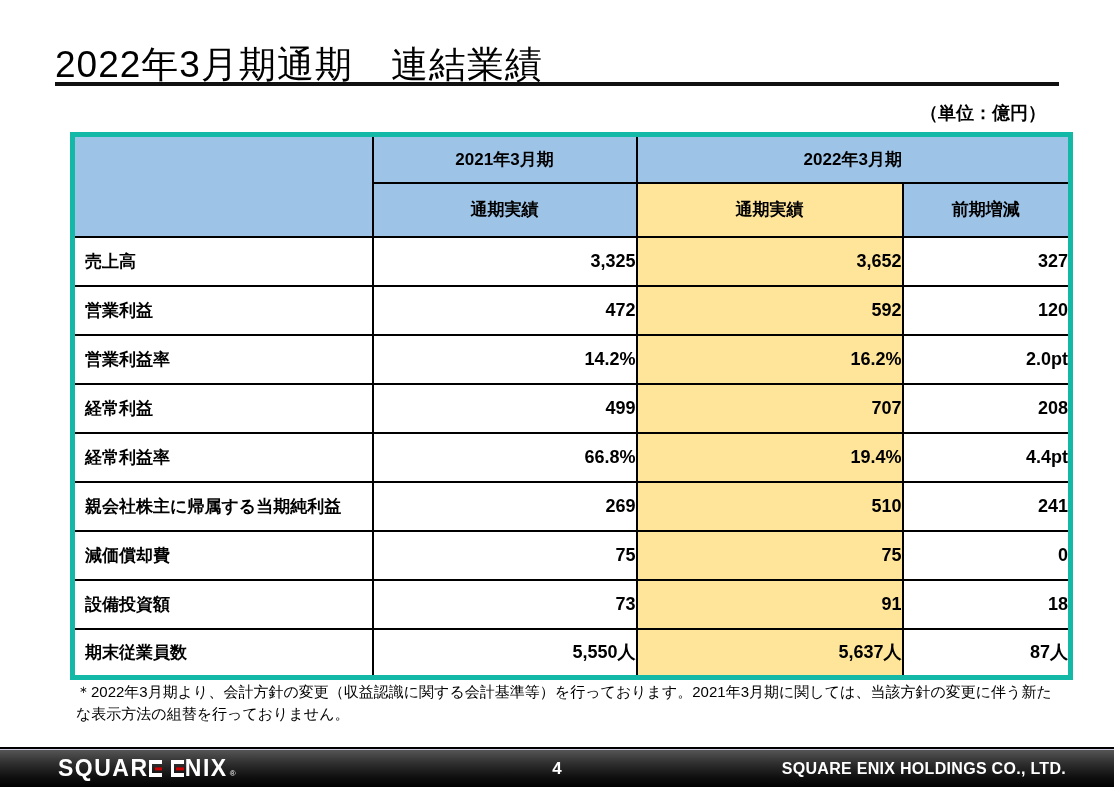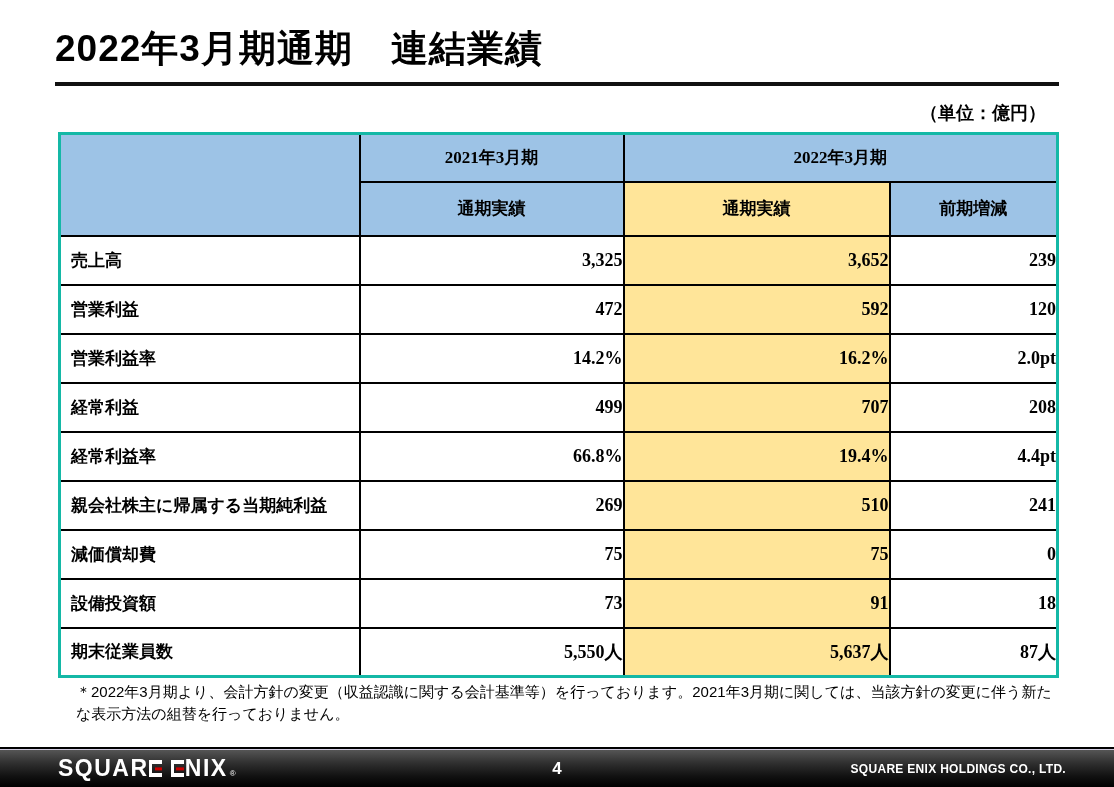--- a/index.html
+++ b/index.html
@@ -12,23 +12,23 @@
     height: 787px;
     background: #ffffff;
     overflow: hidden;
     margin: 0 auto;
   }
 
   
   .page-title {
     position: absolute;
     left: 55px;
-    top: 24px;
+    top: 40px;
     font-size: 37px;
-    font-weight: 700;
+    font-weight: 400;
     color: #000;
     letter-spacing: 1px;
     white-space: pre;
   }
   .title-rule {
     position: absolute;
     left: 55px;
     top: 82px;
     width: 1004px;
     height: 4px;
@@ -39,27 +39,26 @@
     top: 101px;
     right: 68px;
     font-size: 18px;
     font-weight: 700;
     color: #000;
   }
 
   
   .fin-table {
     position: absolute;
-    left: 58px;
+    left: 70px;
     top: 132px;
     width: 998px;
     border-collapse: collapse;
     table-layout: fixed;
-    border: 3px solid #14b8a6;
-    font-family: Liberation Serif, serif;
+    border: 5px solid #14b8a6;
   }
   .fin-table th, .fin-table td {
     border: 2px solid #000;
     color: #000;
     overflow: hidden;
   }
   .fin-table thead th {
     background: #9DC3E6;
     font-size: 17px;
     font-weight: 700;
@@ -159,21 +158,21 @@
     position: absolute;
     left: 50%;
     transform: translateX(-50%);
     color: #fff;
     font-size: 17px;
     font-weight: 700;
   }
   .company-name {
     margin-left: auto;
     color: #fff;
-    font-size: 12px;
+    font-size: 16px;
     font-weight: 700;
     letter-spacing: 0.3px;
   }
 </style>
 </head>
 <body>
 
 <div class="slide">
 
   <h1 class="page-title">2022年3月期通期　連結業績</h1>
@@ -197,21 +196,21 @@
         <th>通期実績</th>
         <th class="hl">通期実績</th>
         <th>前期増減</th>
       </tr>
     </thead>
     <tbody>
       <tr>
         <td class="row-label">売上高</td>
         <td class="num">3,325</td>
         <td class="num hl">3,652</td>
-        <td class="num">239</td>
+        <td class="num">327</td>
       </tr>
       <tr>
         <td class="row-label">営業利益</td>
         <td class="num">472</td>
         <td class="num hl">592</td>
         <td class="num">120</td>
       </tr>
       <tr>
         <td class="row-label">営業利益率</td>
         <td class="num">14.2%</td>

